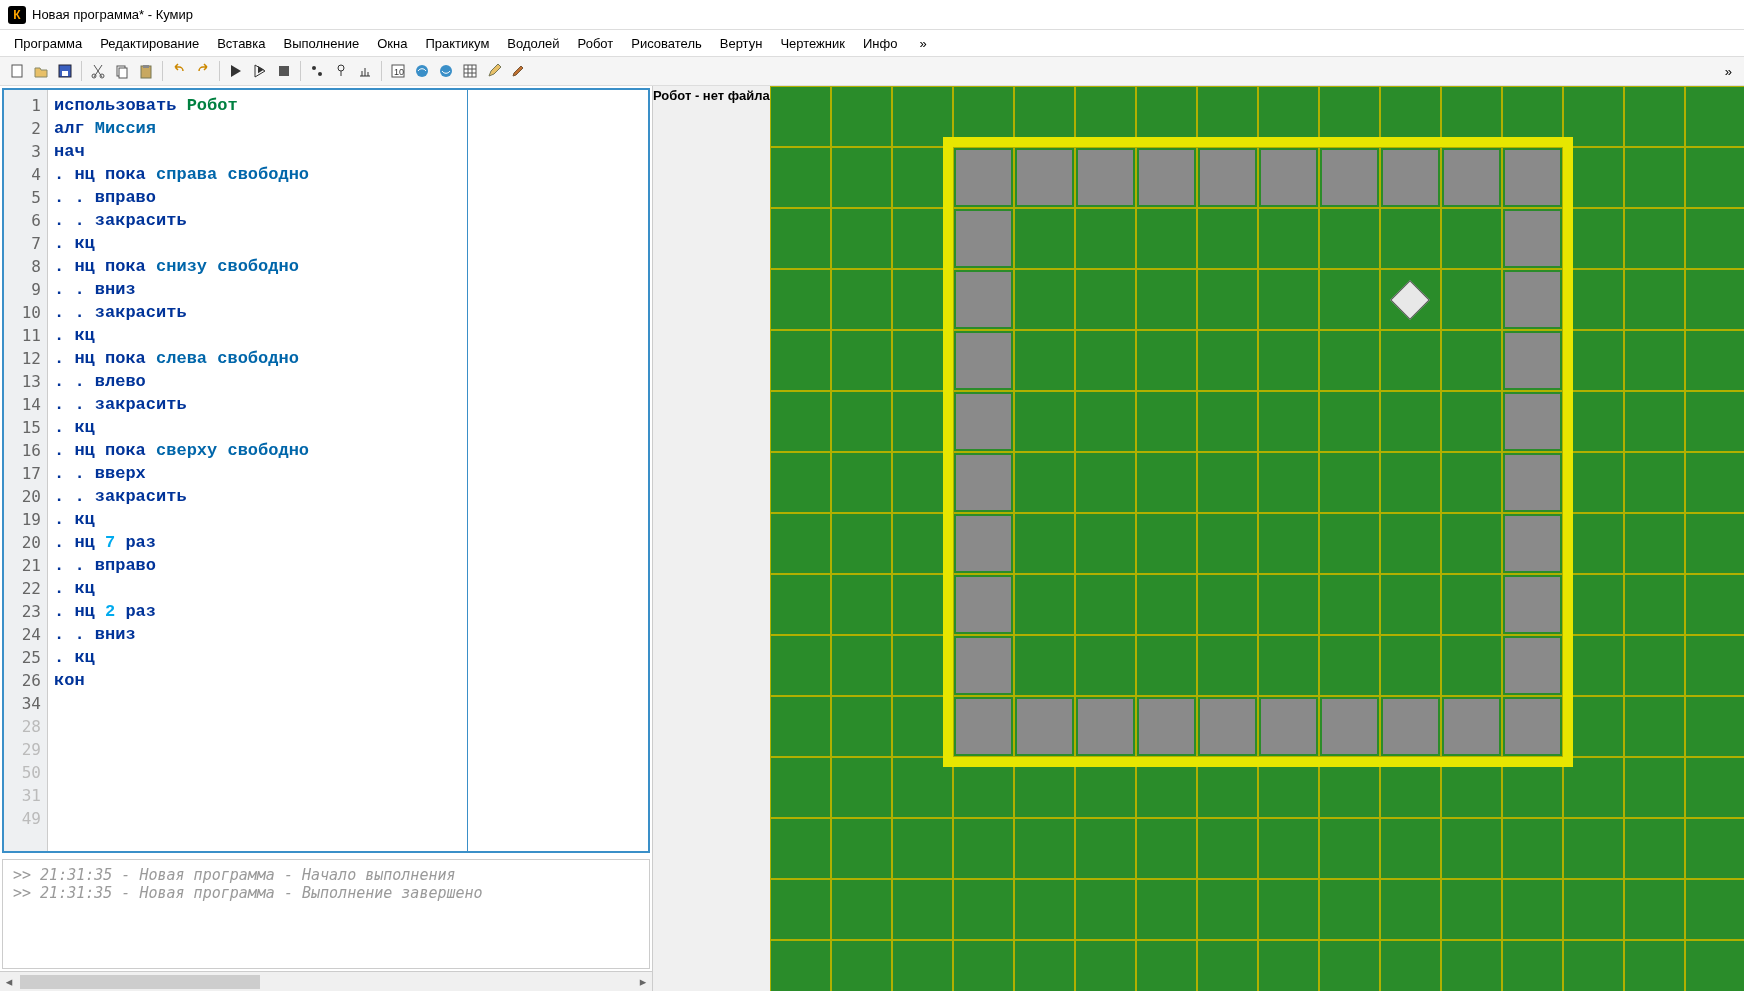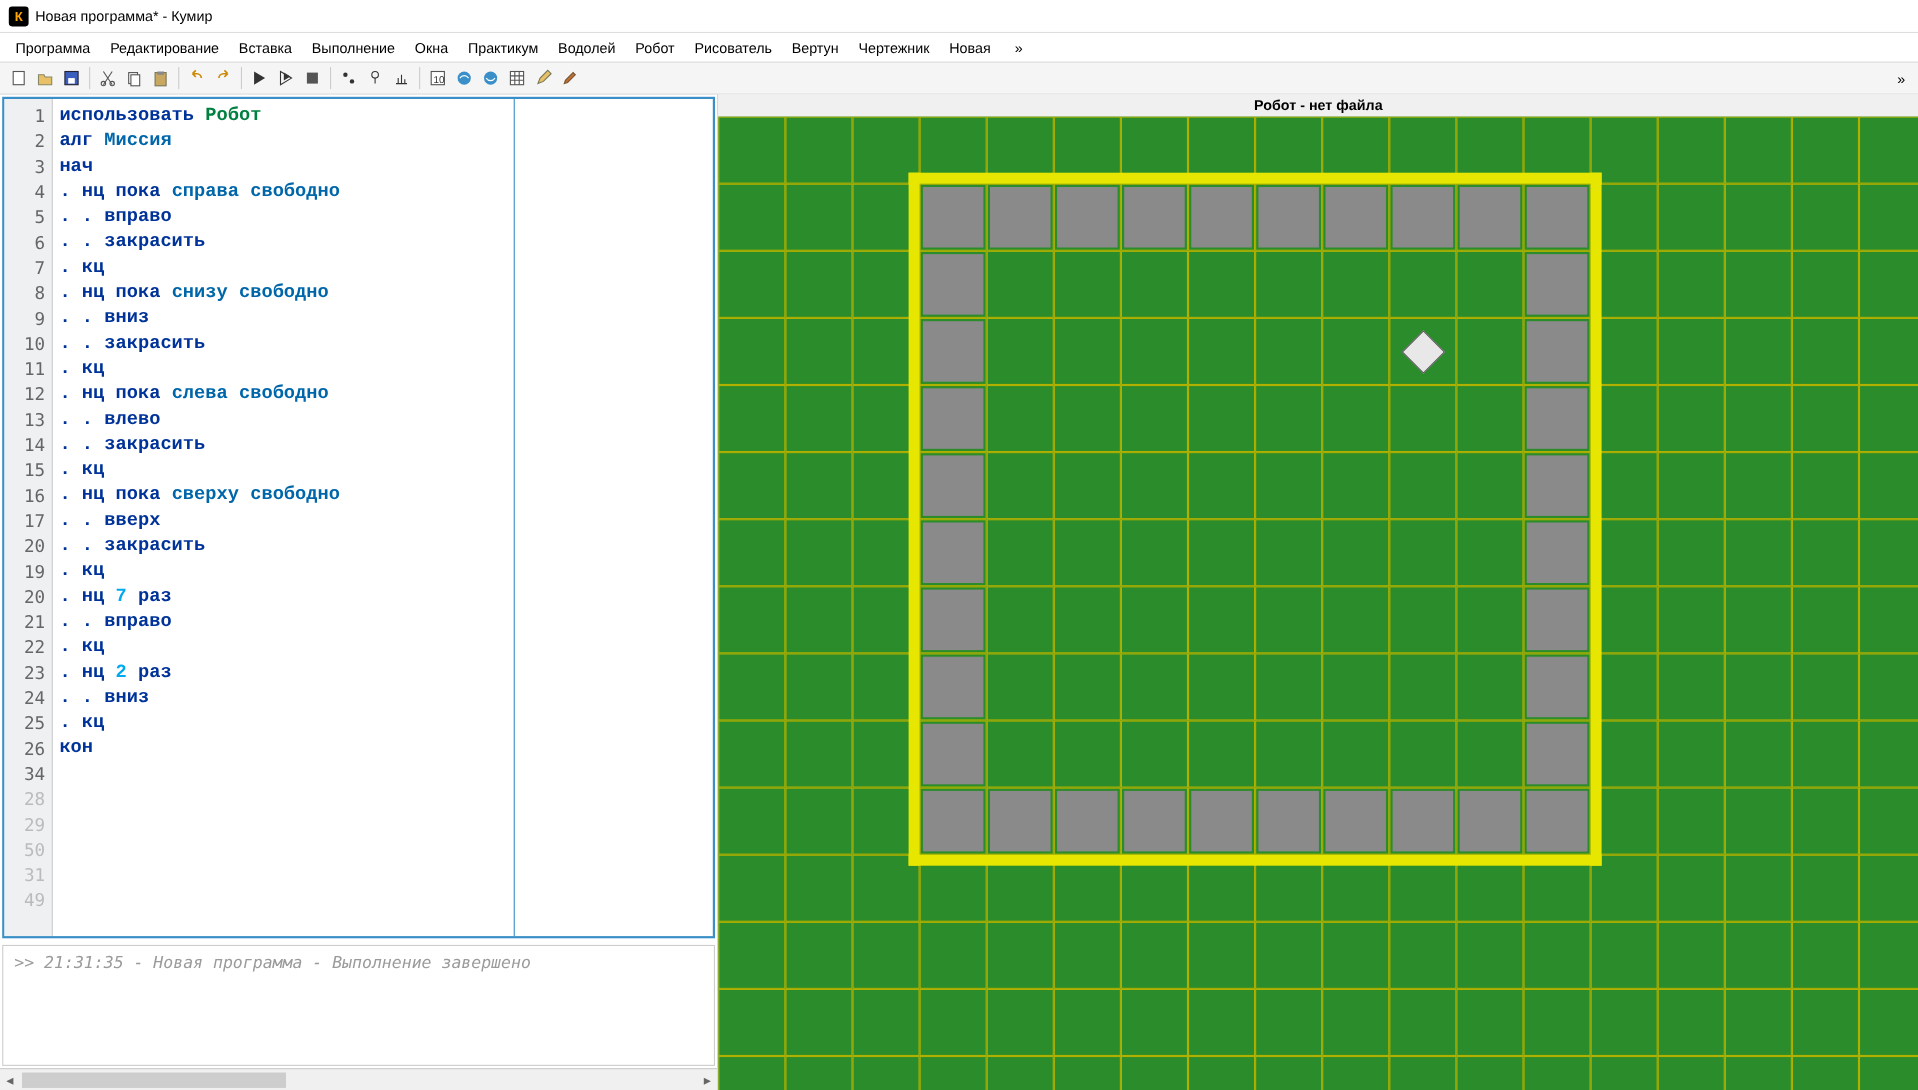--- a/index.html
+++ b/index.html
@@ -25,21 +25,21 @@
 .str { color:#008040; }
 .id { color:#0066aa; }
 .num { color:#00aaee; }
 .dot { color:#003399; }
 .scroll-strip { height:20px; border-top:1px solid #ccc; background:#f0f0f0; display:flex; align-items:center; }
 .scroll-strip .arrow { width:18px; height:18px; display:flex; align-items:center; justify-content:center; color:#666; }
 .scroll-strip .thumb { width:240px; height:14px; background:#cdcdcd; margin-left:2px; }
 .console { height:110px; border:1px solid #ccc; margin:4px 2px 2px 2px; padding:6px 10px; font-family:Consolas,monospace; font-size:15px; color:#9a9a9a; font-style:italic; overflow:auto; position:relative; }
 .console .line { white-space:pre; }
 .console::-webkit-scrollbar { width:16px; }
-.right { flex:1; display:flex; flex-direction:column; background:#f0f0f0; }
+.right { flex:1; display:flex; flex-direction:row; background:#f0f0f0; }
 .robot-title { height:20px; background:#f0f0f0; text-align:center; font-size:13px; font-weight:bold; padding-top:2px; }
 .field-wrap { flex:1; position:relative; background:#2a8c2a; overflow:hidden; }
 .field { position:absolute; inset:0; }
 .cell { position:absolute; border:1px solid #b0b000; }
 .wall { position:absolute; background:#e6e600; }
 .filled { position:absolute; background:#8a8a8a; }
 .robot { position:absolute; width:28px; height:28px; background:#e8e8e8; border:1px solid #555; transform:rotate(45deg); }
 </style>
 </head>
 <body>
@@ -54,21 +54,21 @@
     <span>Редактирование</span>
     <span>Вставка</span>
     <span>Выполнение</span>
     <span>Окна</span>
     <span>Практикум</span>
     <span>Водолей</span>
     <span>Робот</span>
     <span>Рисователь</span>
     <span>Вертун</span>
     <span>Чертежник</span>
-    <span>Новая</span>
+    <span>Инфо</span>
     <span class="more">»</span>
   </div>
 
 <div class="toolbar" id="toolbar">
     <div class="tbtn">
       <svg viewBox="0 0 16 16">
         <rect x="3" y="2" width="10" height="12" fill="#fff" stroke="#555"></rect>
       </svg>
     </div>
     <div class="tbtn">
@@ -220,20 +220,21 @@
           <div class="fade">28</div>
           <div class="fade">29</div>
           <div class="fade">50</div>
           <div class="fade">31</div>
           <div class="fade">49</div>
         </div>
       <div class="code" id="code"><div><span class="kw">использовать </span><span class="str">Робот</span></div><div><span class="kw">алг </span><span class="id">Миссия</span></div><div><span class="kw">нач</span></div><div><span class="dot">. </span><span class="kw">нц пока </span><span class="id">справа свободно</span></div><div><span class="dot">. . </span><span class="kw">вправо</span></div><div><span class="dot">. . </span><span class="kw">закрасить</span></div><div><span class="dot">. </span><span class="kw">кц</span></div><div><span class="dot">. </span><span class="kw">нц пока </span><span class="id">снизу свободно</span></div><div><span class="dot">. . </span><span class="kw">вниз</span></div><div><span class="dot">. . </span><span class="kw">закрасить</span></div><div><span class="dot">. </span><span class="kw">кц</span></div><div><span class="dot">. </span><span class="kw">нц пока </span><span class="id">слева свободно</span></div><div><span class="dot">. . </span><span class="kw">влево</span></div><div><span class="dot">. . </span><span class="kw">закрасить</span></div><div><span class="dot">. </span><span class="kw">кц</span></div><div><span class="dot">. </span><span class="kw">нц пока </span><span class="id">сверху свободно</span></div><div><span class="dot">. . </span><span class="kw">вверх</span></div><div><span class="dot">. . </span><span class="kw">закрасить</span></div><div><span class="dot">. </span><span class="kw">кц</span></div><div><span class="dot">. </span><span class="kw">нц </span><span class="num">7</span><span class="kw"> раз</span></div><div><span class="dot">. . </span><span class="kw">вправо</span></div><div><span class="dot">. </span><span class="kw">кц</span></div><div><span class="dot">. </span><span class="kw">нц </span><span class="num">2</span><span class="kw"> раз</span></div><div><span class="dot">. . </span><span class="kw">вниз</span></div><div><span class="dot">. </span><span class="kw">кц</span></div><div><span class="kw">кон</span></div><div><span class=" "> </span></div></div>
       <div class="margin"></div>
     </div>
     <div class="console" id="console">
+        <div class="line">&gt;&gt; 21:31:35 - Новая программа - Начало выполнения</div>
         <div class="line">&gt;&gt; 21:31:35 - Новая программа - Выполнение завершено</div>
       </div>
     <div class="scroll-strip">
       <div class="arrow">◂</div>
       <div class="thumb"></div>
       <div class="arrow" style="margin-left:auto">▸</div>
     </div>
   </div>
   <div class="right">
     <div class="robot-title">Робот - нет файла</div>

